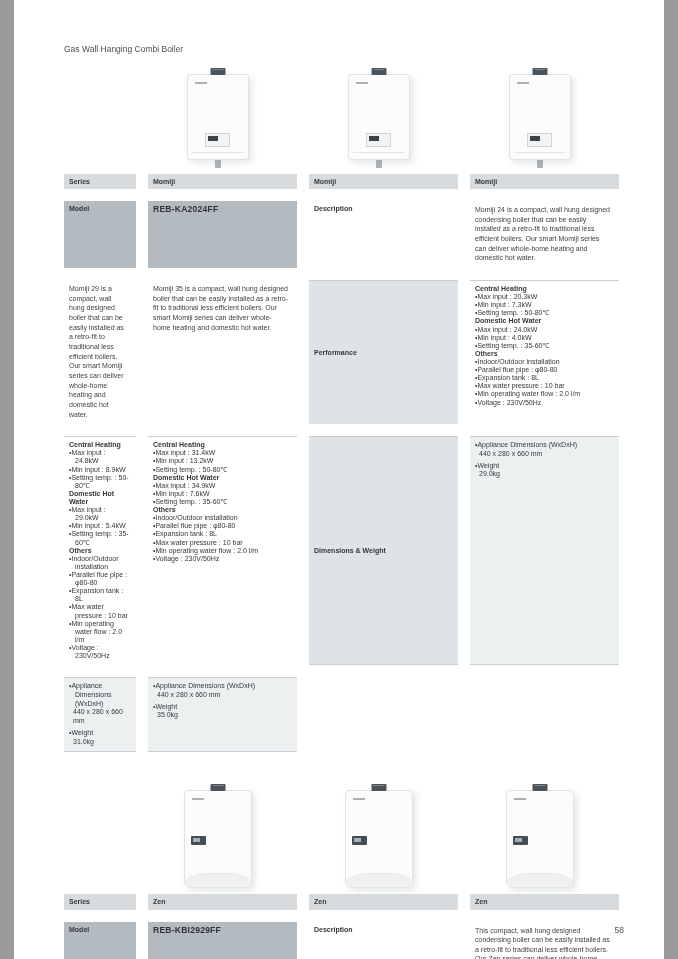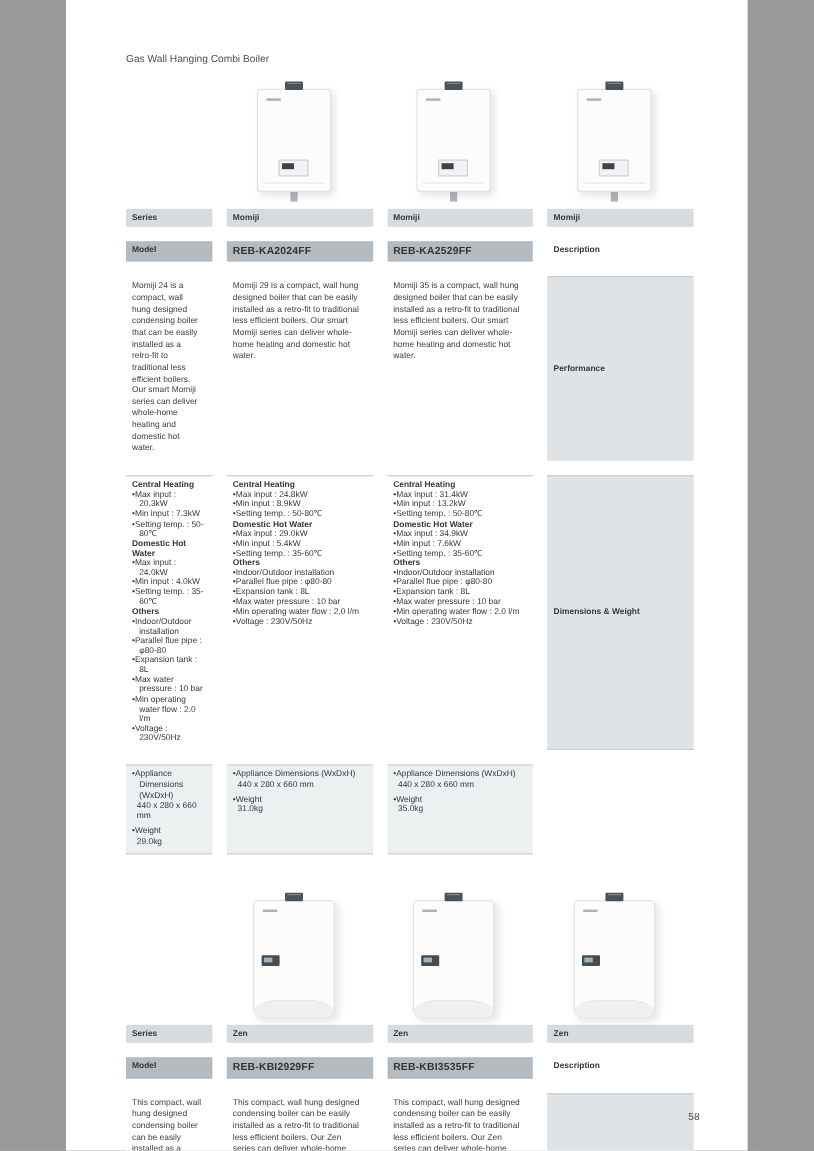--- a/index.html
+++ b/index.html
@@ -1,18 +1,18 @@
 <!DOCTYPE html>
 <html style="--series-bg: #d7dbde; --model-bg: #b3bac0; --label-bg: #dfe3e5; --dims-bg: #edf0f1;"><head>
 <meta charset="utf-8">
 <style>
   html,body{margin:0;padding:0;background:#9a9a9a;}
   .page{
     position:relative;
-    width:568px;height:959px;
+    width:650px;height:959px;
     margin:0 auto;
     background:#ffffff;
     font-family:"Liberation Sans", sans-serif;
     color:#33383c;
     overflow:hidden;
     box-sizing:border-box;
     padding:44px 45px 20px 50px;
   }
   .page-title{
     font-size:8.5px;
@@ -129,21 +129,20 @@
     </figure>
   </div>
 
   <div class="spec-table">
       <div class="cell bold c-series">Series</div>
       <div class="cell bold c-series">Momiji</div>
       <div class="cell bold c-series">Momiji</div>
       <div class="cell bold c-series">Momiji</div>
       <div class="cell bold c-model">Model</div>
       <div class="cell bold c-model model-value">REB-KA2024FF</div>
-      <div class="cell bold c-model model-value">REB-KA2529FF</div>
       <div class="cell bold">Description</div>
       <div class="cell desc">Momiji 24 is a compact, wall hung designed condensing boiler that can be easily installed as a retro-fit to traditional less efficient boilers. Our smart Momiji series can deliver whole-home heating and domestic hot water.</div>
       <div class="cell desc">Momiji 29 is a compact, wall hung designed boiler that can be easily installed as a retro-fit to traditional less efficient boilers. Our smart Momiji series can deliver whole-home heating and domestic hot water.</div>
       <div class="cell desc">Momiji 35 is a compact, wall hung designed boiler that can be easily installed as a retro-fit to traditional less efficient boilers. Our smart Momiji series can deliver whole-home heating and domestic hot water.</div>
       <div class="cell bold c-label-light vcenter rule-top">Performance</div>
       <div class="cell perf rule-top">
         <div class="perf-heading">Central Heating</div>
         <div class="bullet">Max input : 20.3kW</div>
         <div class="bullet">Min input : 7.3kW</div>
         <div class="bullet">Setting temp. : 50-80℃</div>
@@ -254,21 +253,20 @@
     </figure>
   </div>
 
   <div class="spec-table">
       <div class="cell bold c-series">Series</div>
       <div class="cell bold c-series">Zen</div>
       <div class="cell bold c-series">Zen</div>
       <div class="cell bold c-series">Zen</div>
       <div class="cell bold c-model">Model</div>
       <div class="cell bold c-model model-value">REB-KBI2929FF</div>
-      <div class="cell bold c-model model-value">REB-KBI3535FF</div>
       <div class="cell bold">Description</div>
       <div class="cell desc">This compact, wall hung designed condensing boiler can be easily installed as a retro-fit to traditional less efficient boilers. Our Zen series can deliver whole-home heating and domestic hot water.</div>
       <div class="cell desc">This compact, wall hung designed condensing boiler can be easily installed as a retro-fit to traditional less efficient boilers. Our Zen series can deliver whole-home heating and domestic hot water.</div>
       <div class="cell desc">This compact, wall hung designed condensing boiler can be easily installed as a retro-fit to traditional less efficient boilers. Our Zen series can deliver whole-home heating and domestic hot water.</div>
       <div class="cell bold c-label-light vcenter rule-top">Performance</div>
       <div class="cell perf rule-top">
         <div class="perf-heading">Central Heating</div>
         <div class="bullet">Max input : 24.0kW</div>
         <div class="bullet">Min input : 5.8kW</div>
         <div class="bullet">Setting temp. : 35-80℃</div>

